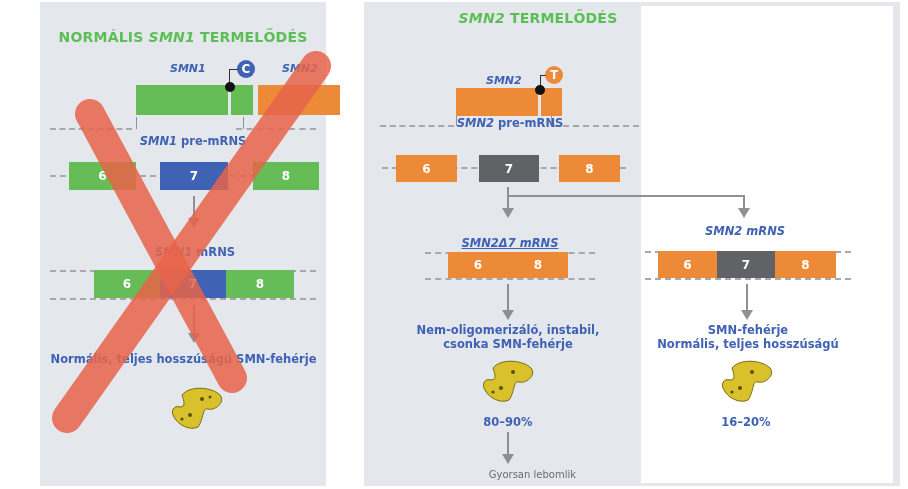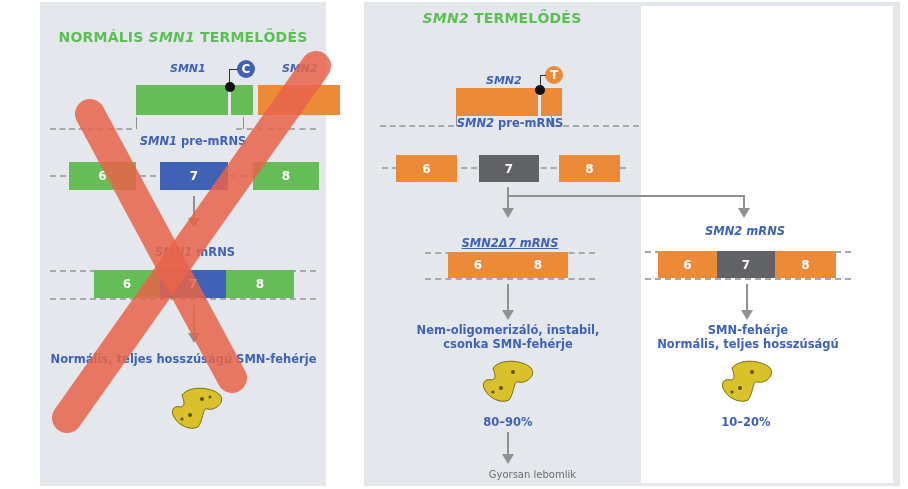--- a/index.html
+++ b/index.html
@@ -86,21 +86,21 @@
 </svg>
 
 <svg class="cross" width="908" height="489">
   <line x1="90" y1="114" x2="232" y2="378" stroke="#e8644a" stroke-width="30" stroke-linecap="round" opacity="0.85"></line>
   <line x1="316" y1="66" x2="67" y2="418" stroke="#e8644a" stroke-width="30" stroke-linecap="round" opacity="0.85"></line>
 </svg>
 
 <div class="panel" style="left:364px;top:2px;width:536px;height:484px;"></div>
 <div class="panel-white" style="left:641px;top:6px;width:252px;height:477px;"></div>
 
-<div class="title" style="left:364px;top:10px;width:276px;">
+<div class="title" style="left:364px;top:10px;width:276px;padding-left:36px;">
   <div><span class="italic">SMN2</span><span> TERMELŐDÉS</span></div>
 </div>
 
 <div class="gene-label" style="left:486px;top:74px;">SMN2</div>
 <div class="badge" style="left:545px;top:66px;background:#ec8a38;">T</div>
 <div class="vline" style="left:540px;top:75px;width:1px;height:16px;background:#333;"></div>
 <div class="hline" style="left:540px;top:75px;width:6px;height:1px;background:#333;"></div>
 <div class="exon orange" style="left:456px;top:88px;width:82px;height:28px;"></div>
 <div class="exon orange" style="left:541px;top:88px;width:21px;height:28px;"></div>
 <div class="dot" style="left:535px;top:85px;"></div>
@@ -161,13 +161,13 @@
 <div class="blue-text" style="left:645px;top:323px;width:206px;">
   <div>SMN-fehérje</div>
   <div>Normális, teljes hosszúságú</div>
 </div>
 <svg class="protein" style="left:718px;top:358px;" width="56" height="46" viewBox="0 0 56 46">
   <path d="M14 10 C22 0, 44 2, 52 10 C58 18, 46 26, 40 24 C34 22, 36 34, 30 42 C22 46, 10 40, 6 32 C2 26, 6 20, 12 22 C18 22, 16 16, 14 10 Z" fill="#d8c12a" stroke="#7a6a10" stroke-width="1"></path>
   <circle cx="22" cy="30" r="2" fill="#5c500c"></circle>
     <circle cx="34" cy="14" r="2" fill="#5c500c"></circle>
     <circle cx="14" cy="34" r="1.6" fill="#5c500c"></circle>
 </svg>
-<div class="blue-text" style="left:696px;top:415px;width:100px;">10–20%</div>
+<div class="blue-text" style="left:696px;top:415px;width:100px;">16–20%</div>
 
 </body></html>

